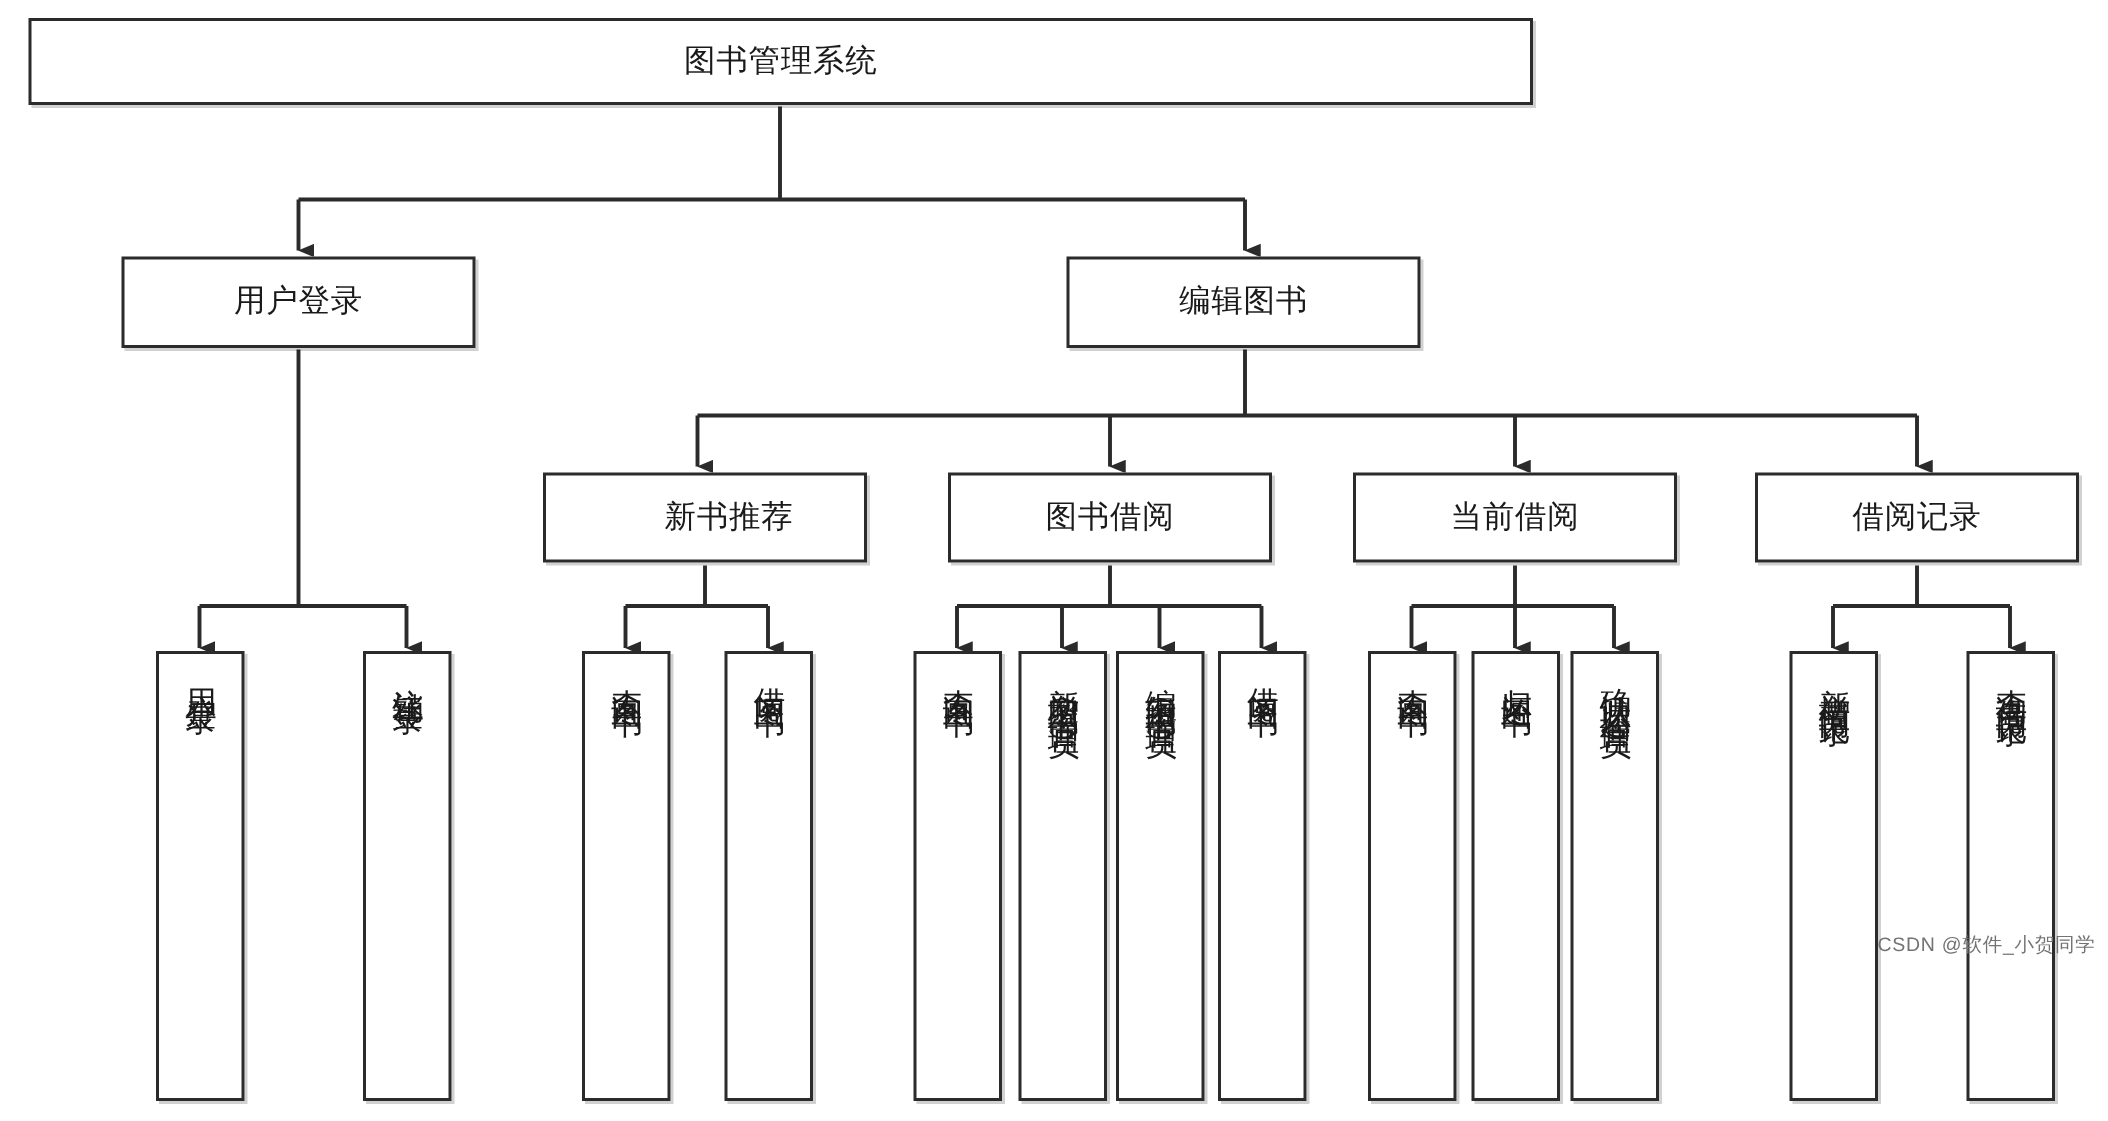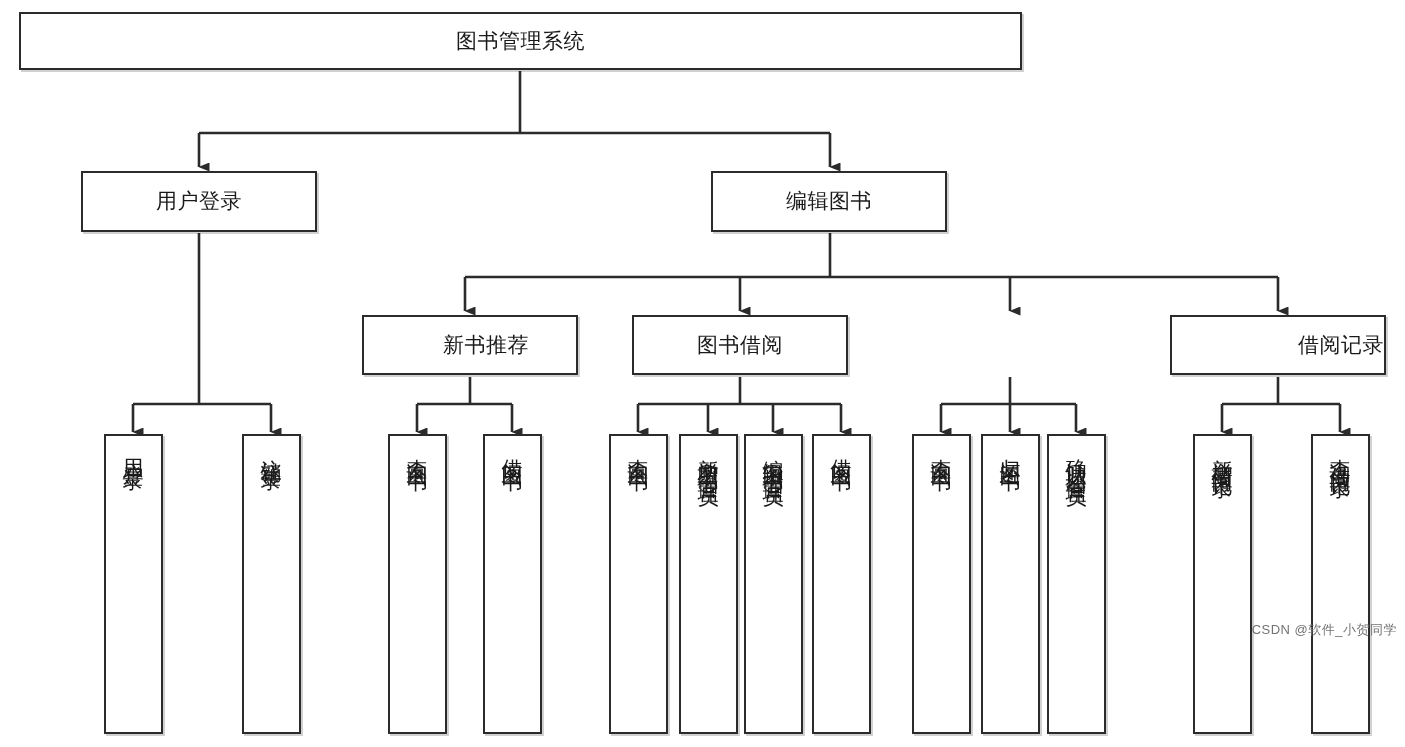--- a/index.html
+++ b/index.html
@@ -137,21 +137,24 @@
   <div class="node horizontal" style="left:711px; top:171px; width:236px; height:61px;">
     <span class="label">编辑图书</span>
   </div>
 
   <div class="node horizontal" style="left:362px; top:315px; width:216px; height:60px;padding-left:32px;">
     <span class="label">新书推荐</span>
   </div>
   <div class="node horizontal" style="left:632px; top:315px; width:216px; height:60px;">
     <span class="label">图书借阅</span>
   </div>
-  <div class="node horizontal" style="left:1170px; top:315px; width:216px; height:60px;justify-content:flex-end;">
+  <div class="node horizontal" style="left:902px; top:315px; width:216px; height:60px;">
+    <span class="label">当前借阅</span>
+  </div>
+  <div class="node horizontal" style="left:1170px; top:315px; width:216px; height:60px;">
     <span class="label">借阅记录</span>
   </div>
 
   <div class="node vertical" style="left:104px; top:434px; width:59px; height:300px;">
     <span class="label">用户登录</span>
   </div>
   <div class="node vertical" style="left:242px; top:434px; width:59px; height:300px;">
     <span class="label">注销登录</span>
   </div>
 

